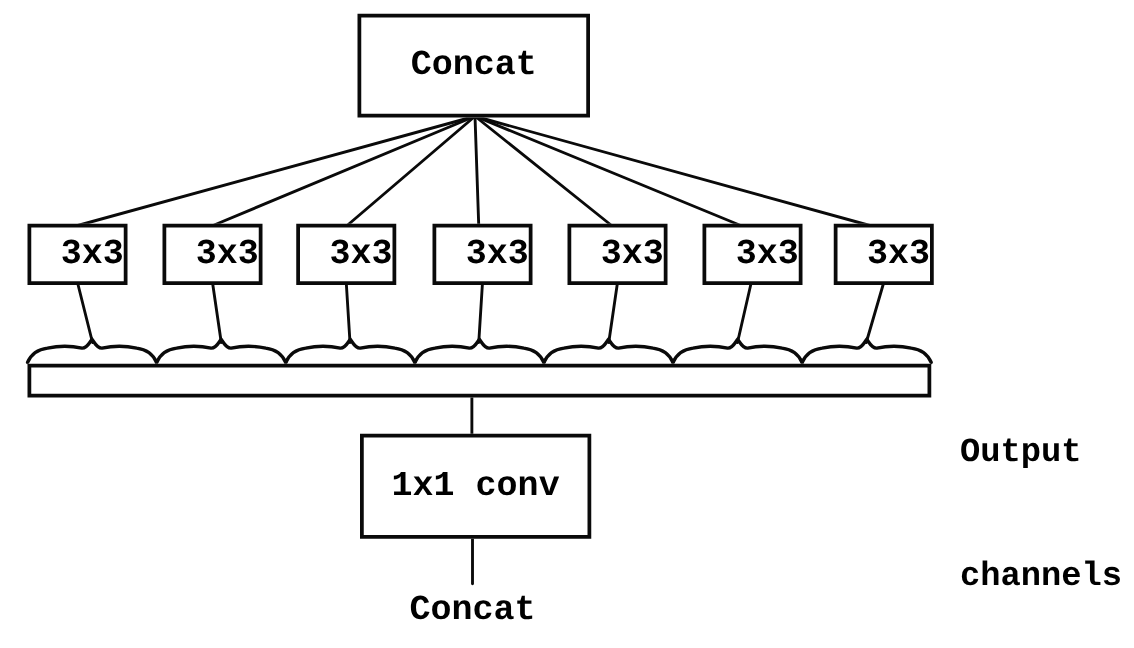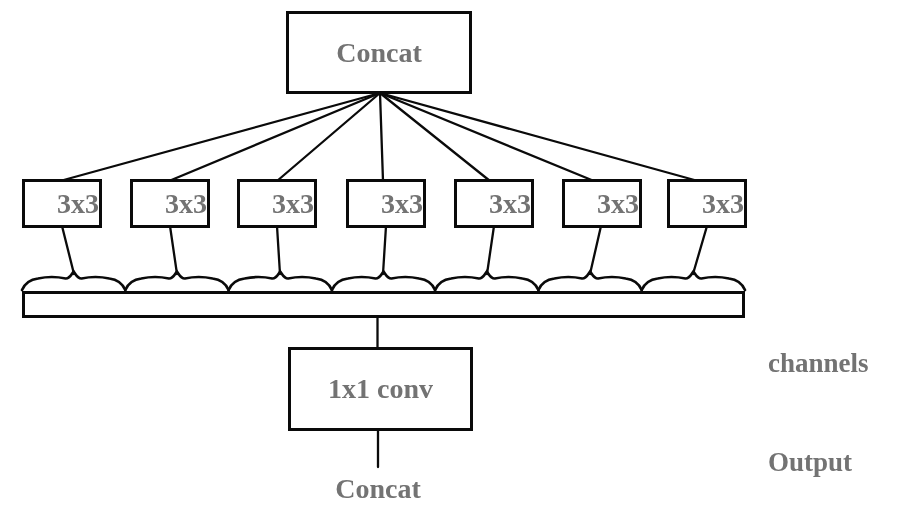--- a/index.html
+++ b/index.html
@@ -1,22 +1,22 @@
 <!DOCTYPE html>
 <html><head>
 <meta charset="utf-8">
 <style>
   html, body { margin: 0; padding: 0; background: #ffffff; }
   .stage {
     position: relative;
     width: 907px;
     height: 518px;
     background: #ffffff;
-    font-family: Liberation Serif, serif;
-    color: #737373;
+    font-family: Liberation Mono, monospace;
+    color: #000000;
     overflow: hidden;
   }
   svg.wires {
     position: absolute;
     left: 0; top: 0;
     width: 907px; height: 518px;
   }
   .node {
     position: absolute;
     box-sizing: border-box;
@@ -134,22 +134,22 @@
   <div class="node conv3-node" style="left:562px">
     <span>3x3</span>
   </div>
   <div class="node conv3-node" style="left:667px">
     <span>3x3</span>
   </div>
 
   <div class="channels-bar"></div>
 
   <div class="out-label">
+    <div>Output</div>
     <div>channels</div>
-    <div>Output</div>
   </div>
 
   <div class="node conv1x1-node">
     <span>1x1 conv</span>
   </div>
 
   <div class="input-label">Concat</div>
 
 </div>
 

